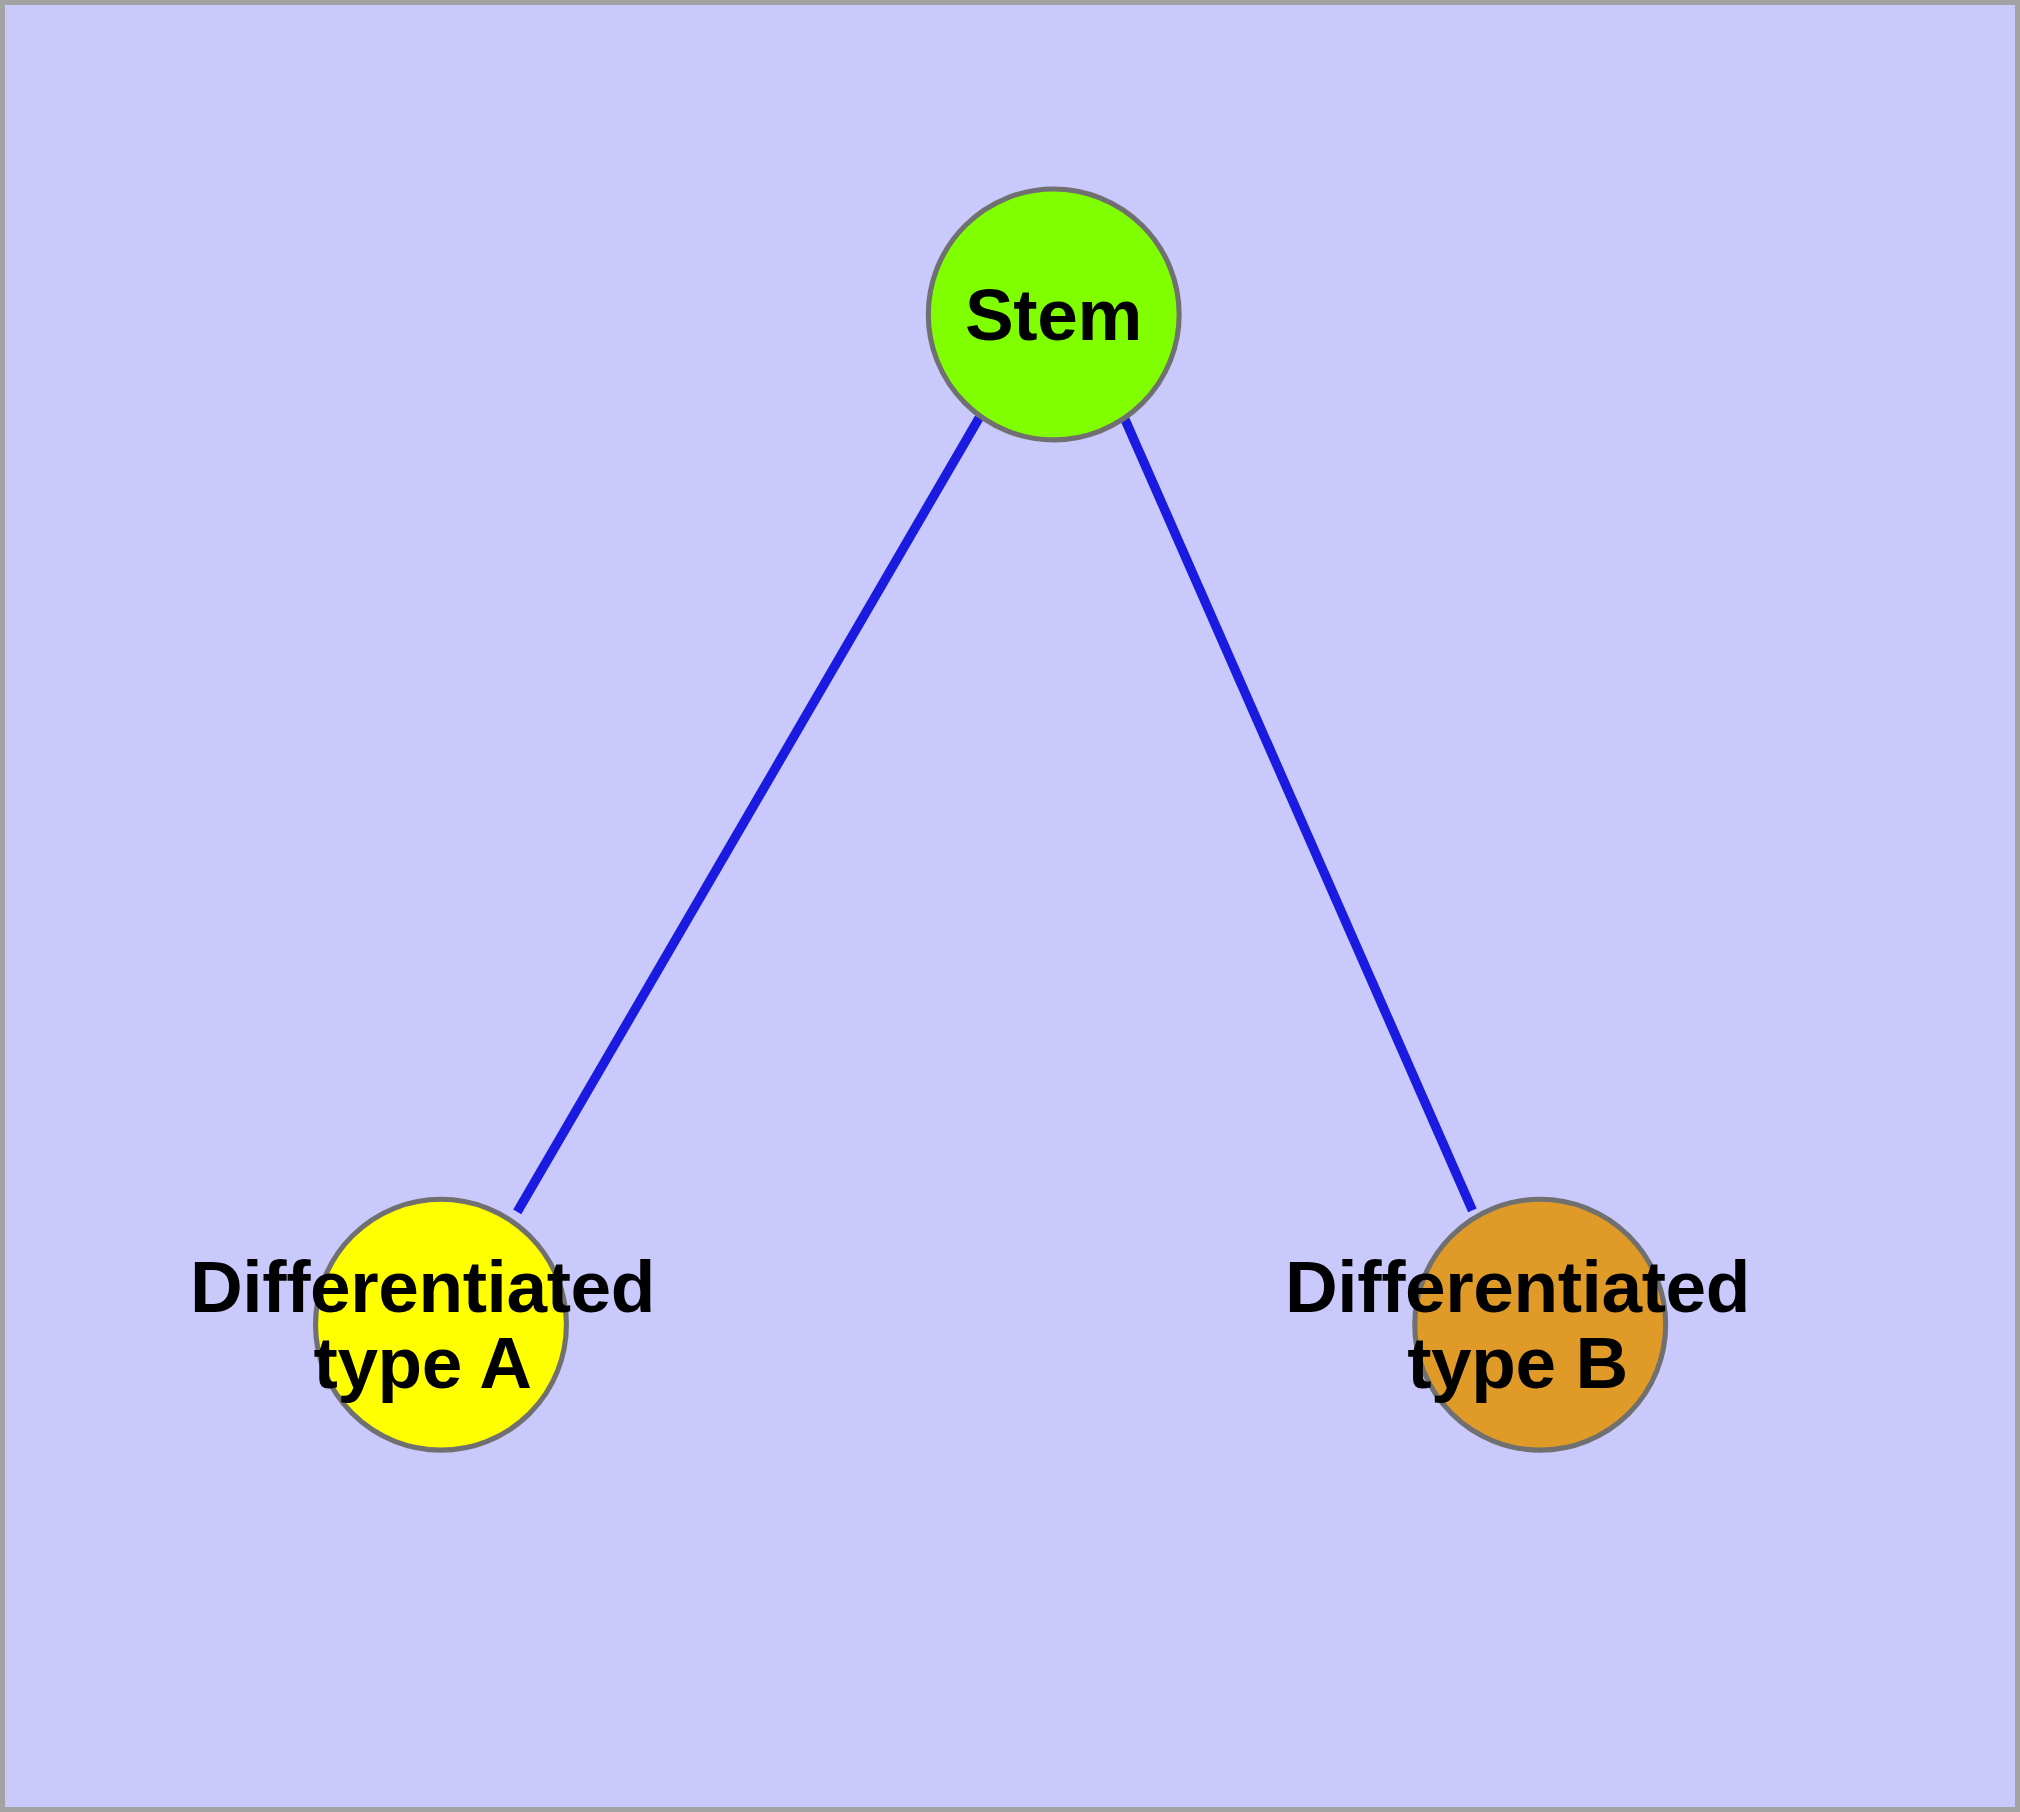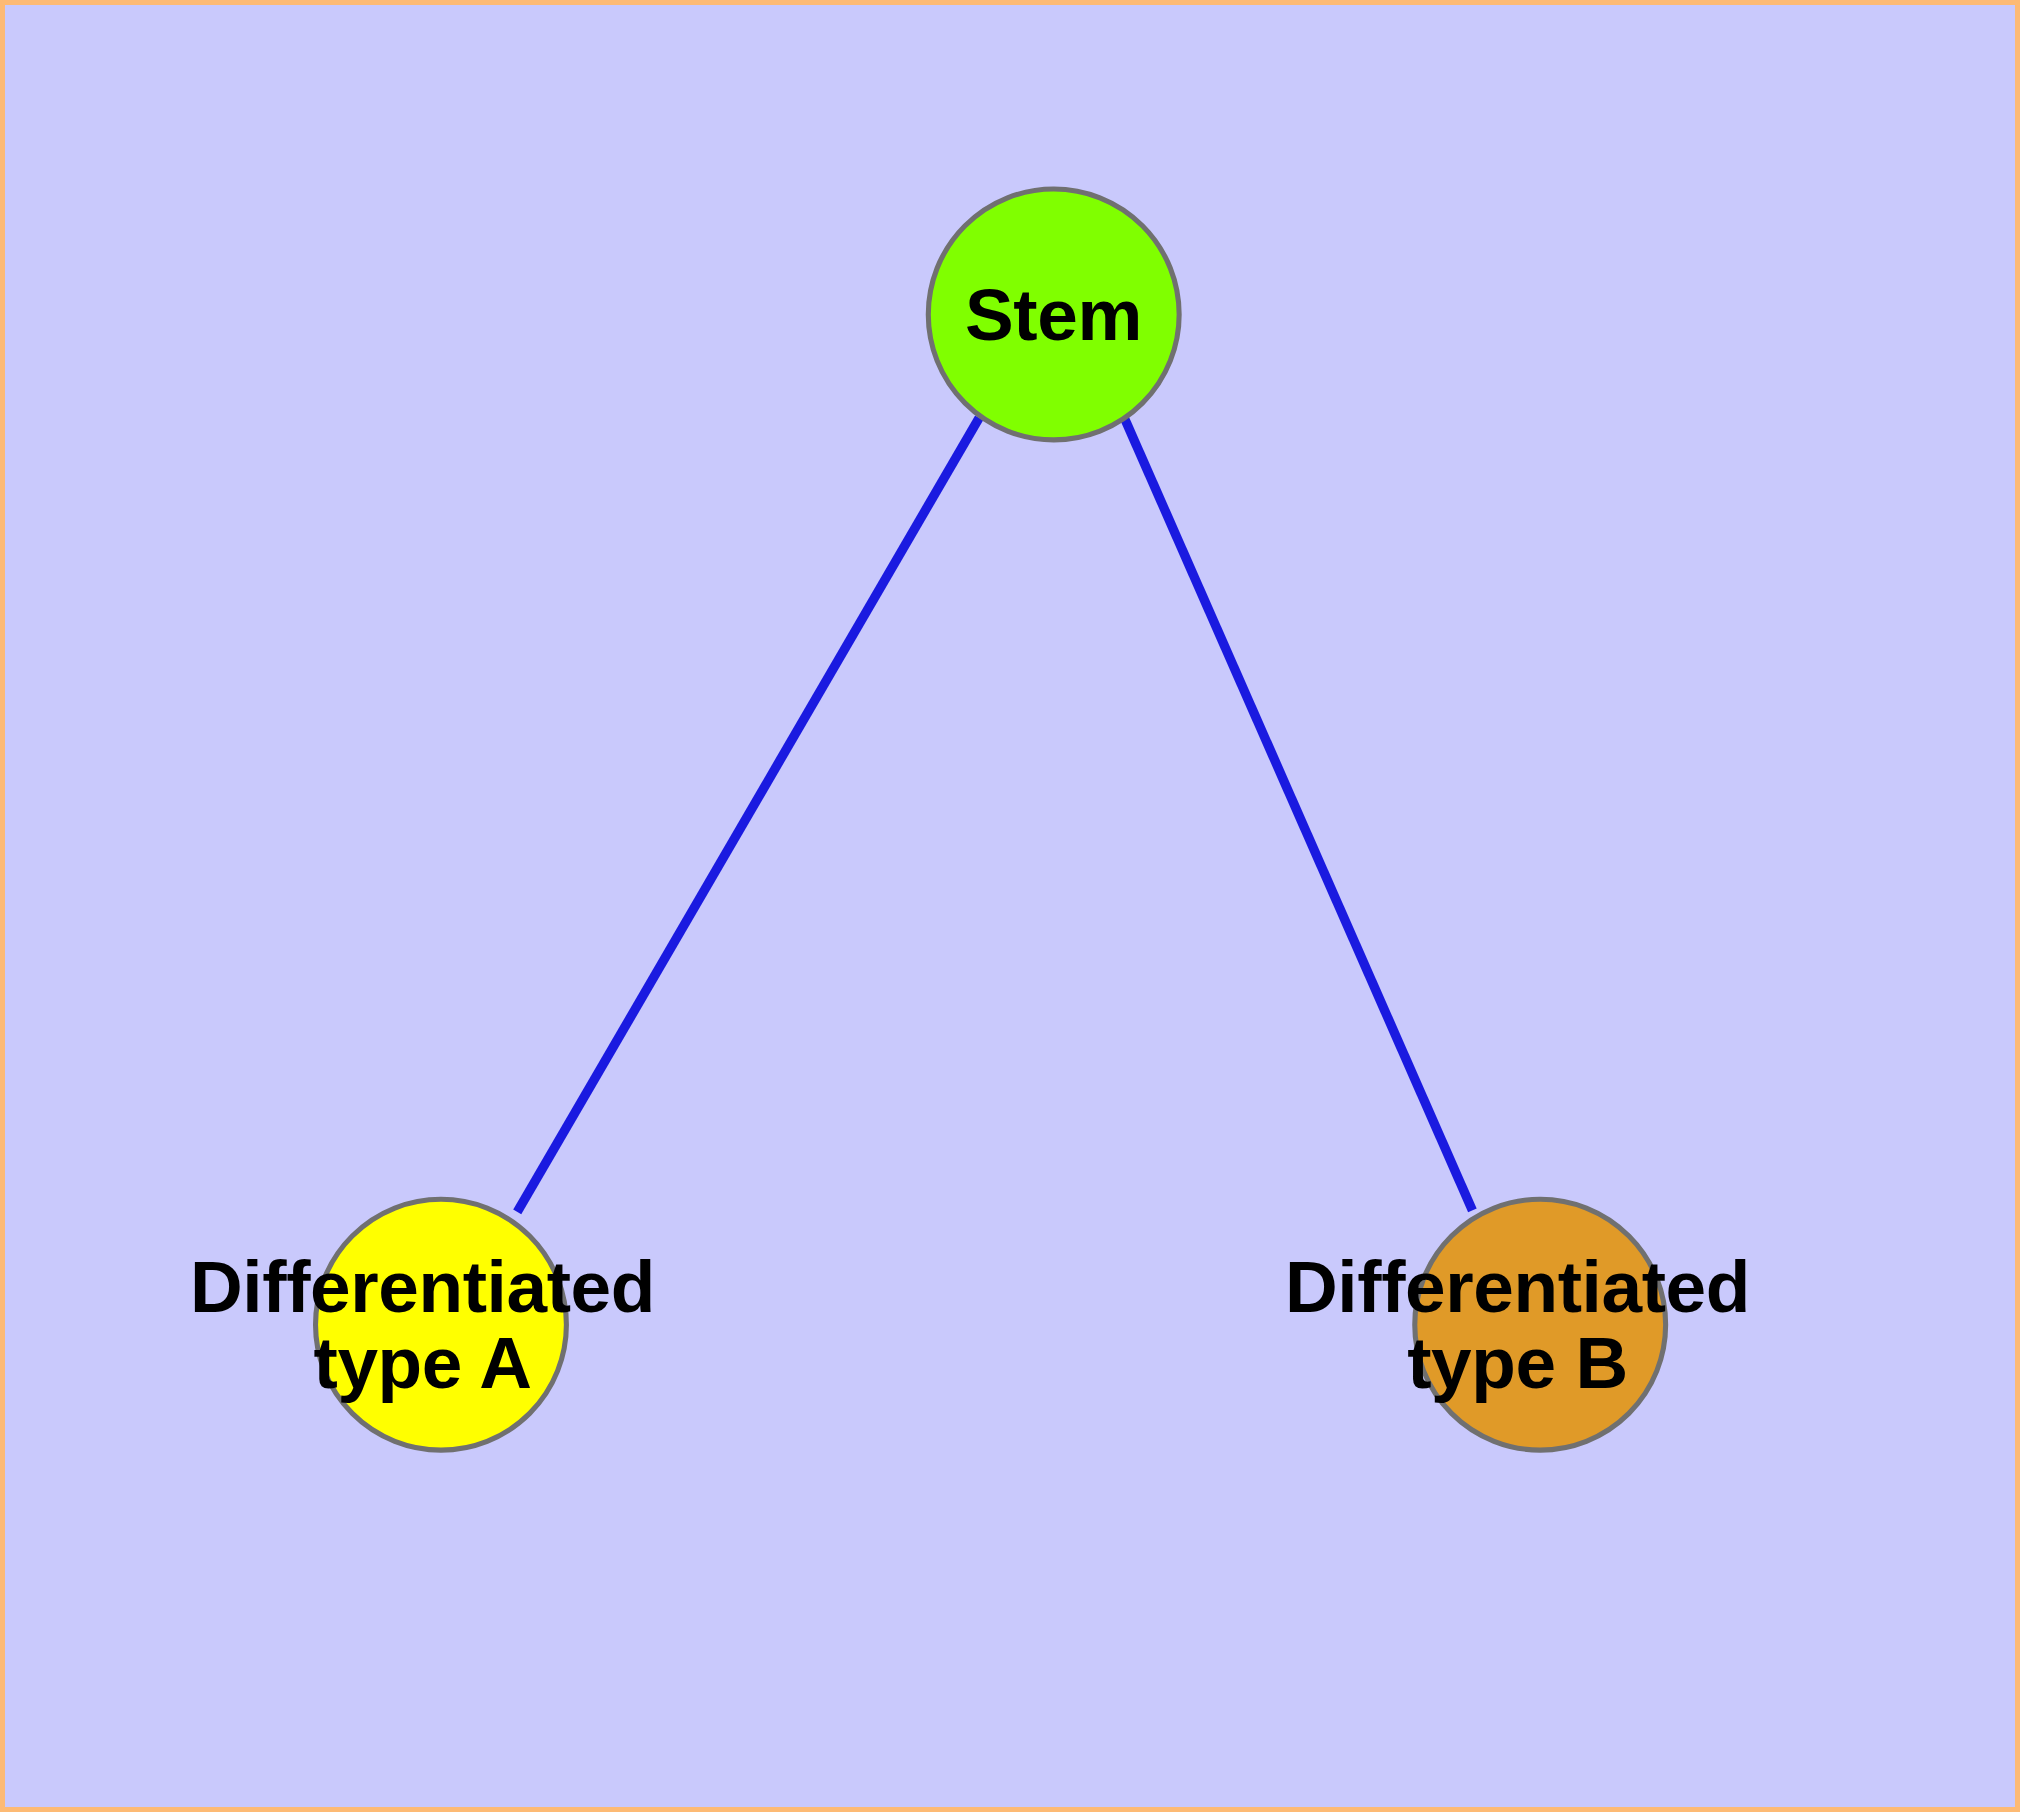--- a/index.html
+++ b/index.html
@@ -10,21 +10,21 @@
   body {
     width: 2021px;
     height: 1812px;
     overflow: hidden;
     font-family: "Liberation Sans", sans-serif;
   }
   #canvas {
     position: relative;
     width: 2021px;
     height: 1812px;
-    background: #fdba74;
+    background: #a3a3a3;
   }
   #graph-bg {
     position: absolute;
     left: 5.1px;
     top: 5.1px;
     width: 2010px;
     height: 1802px;
     background: #c9c9fc;
   }
   #graph-svg {

